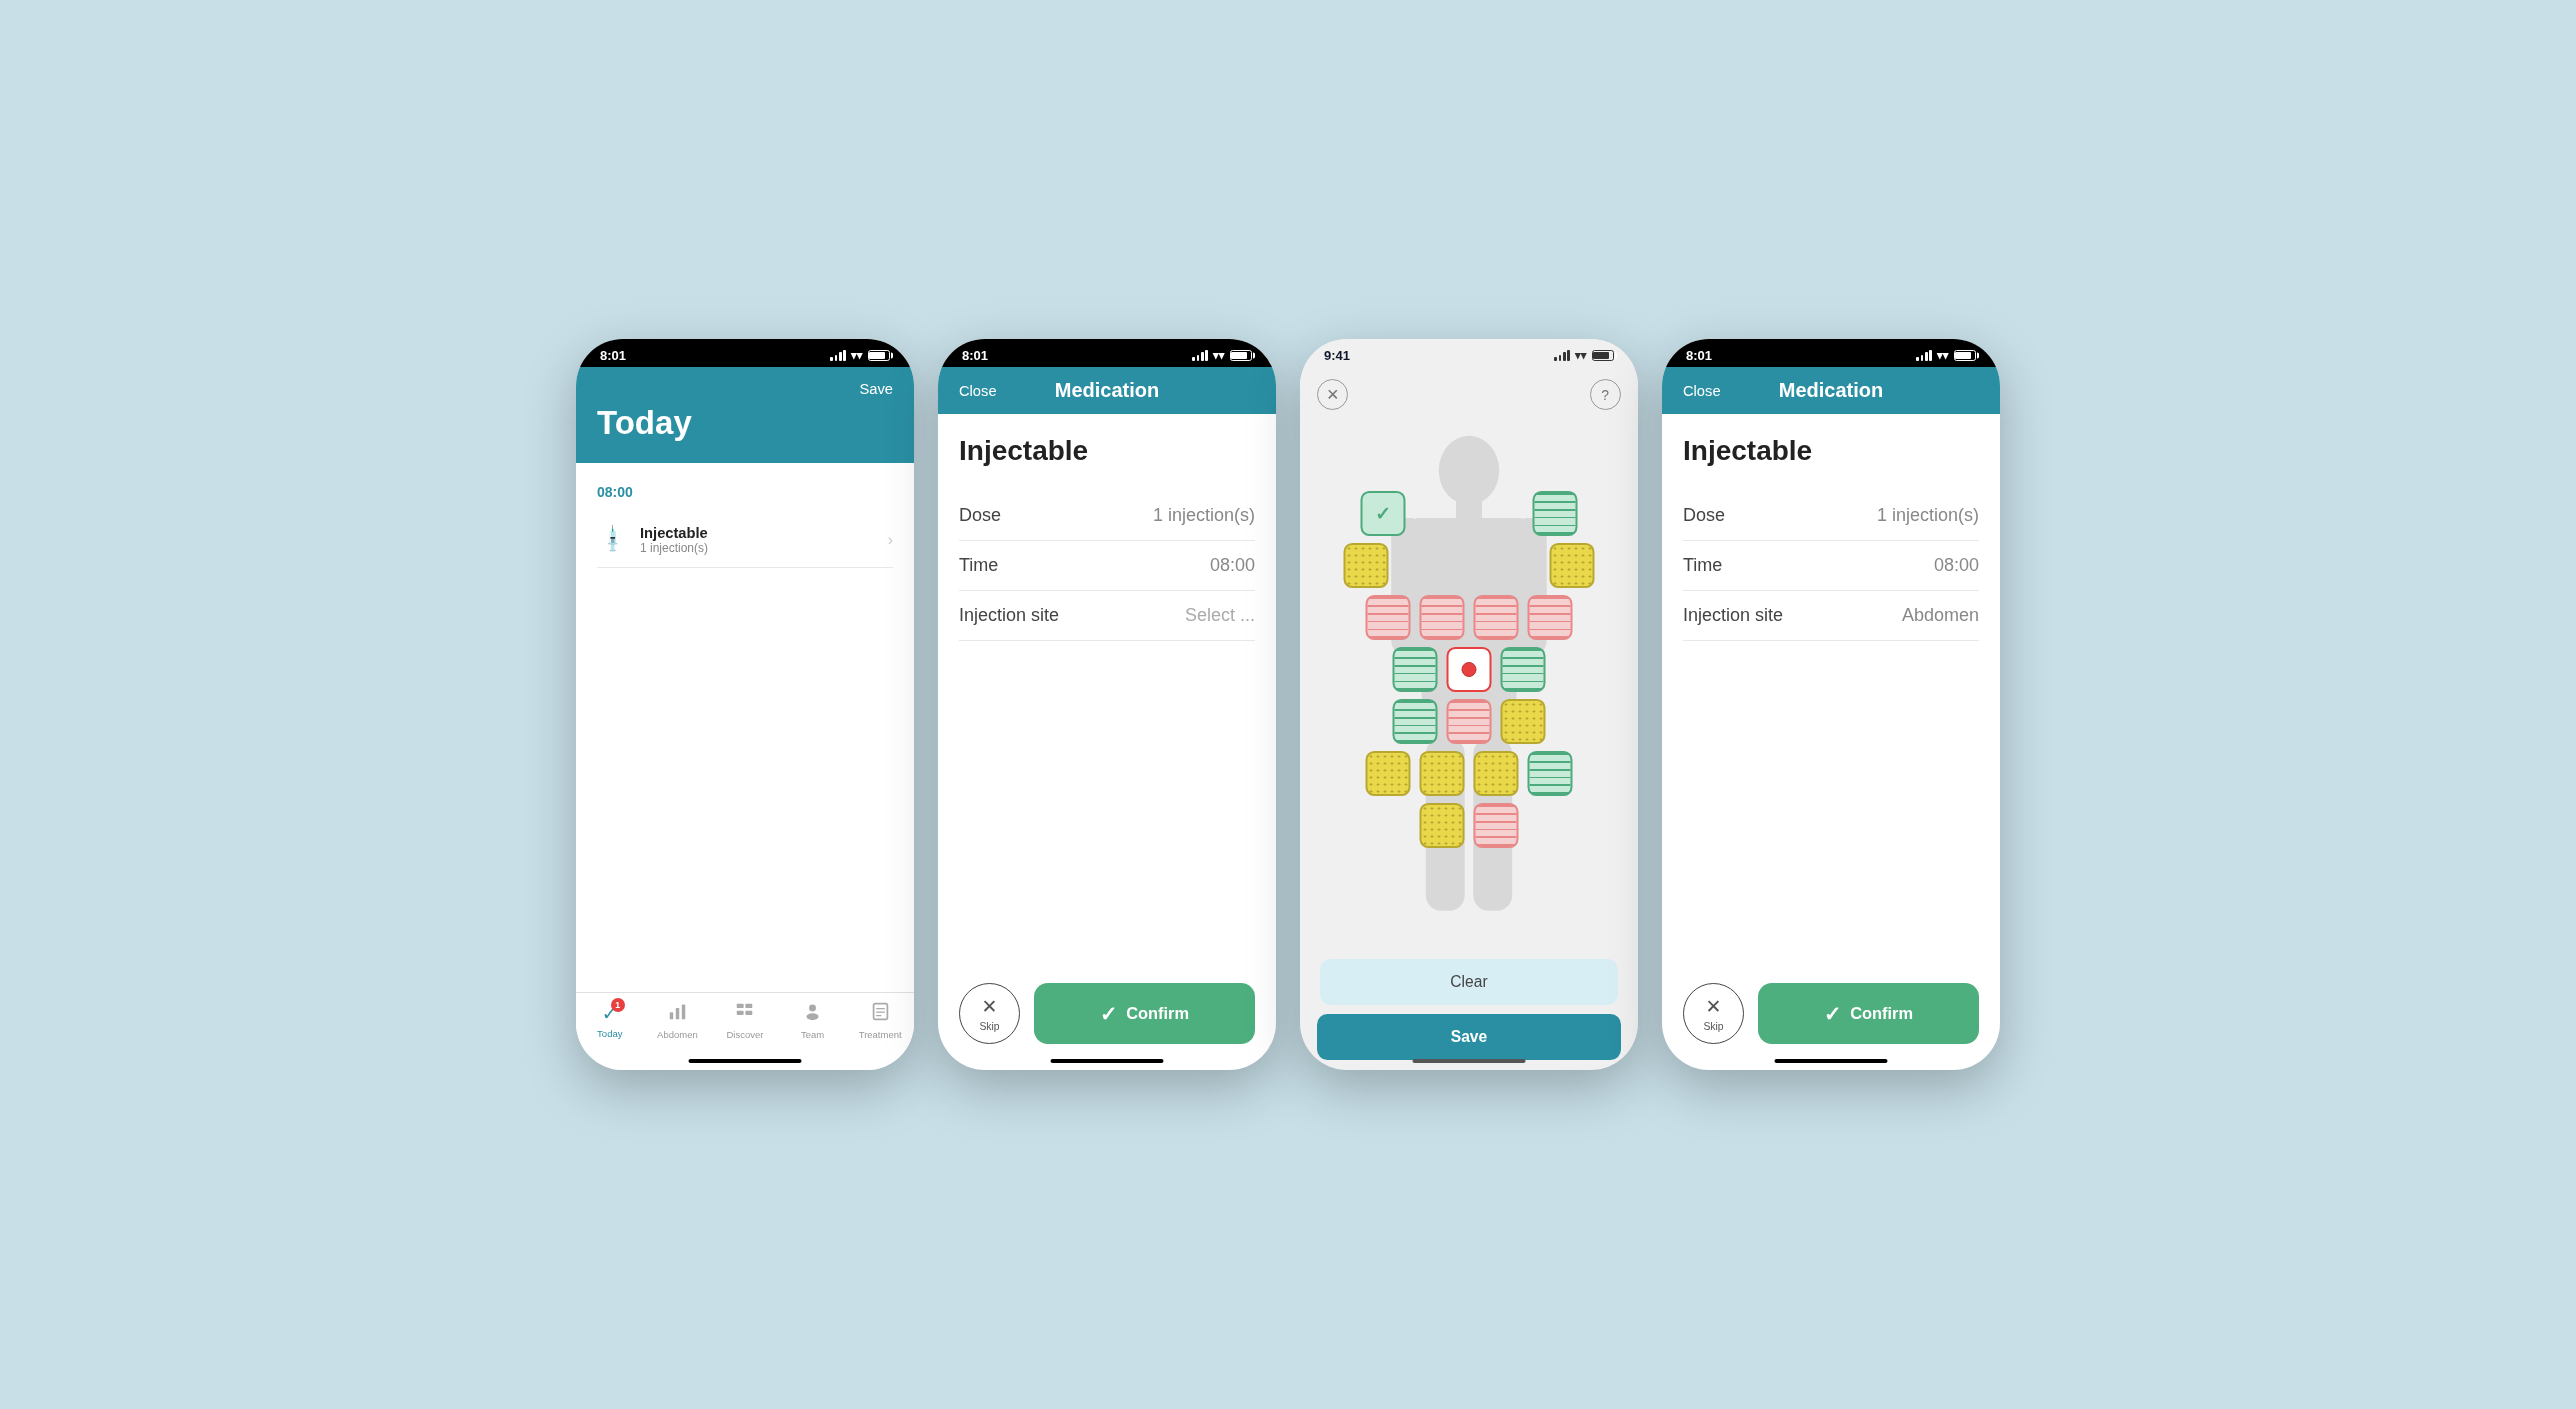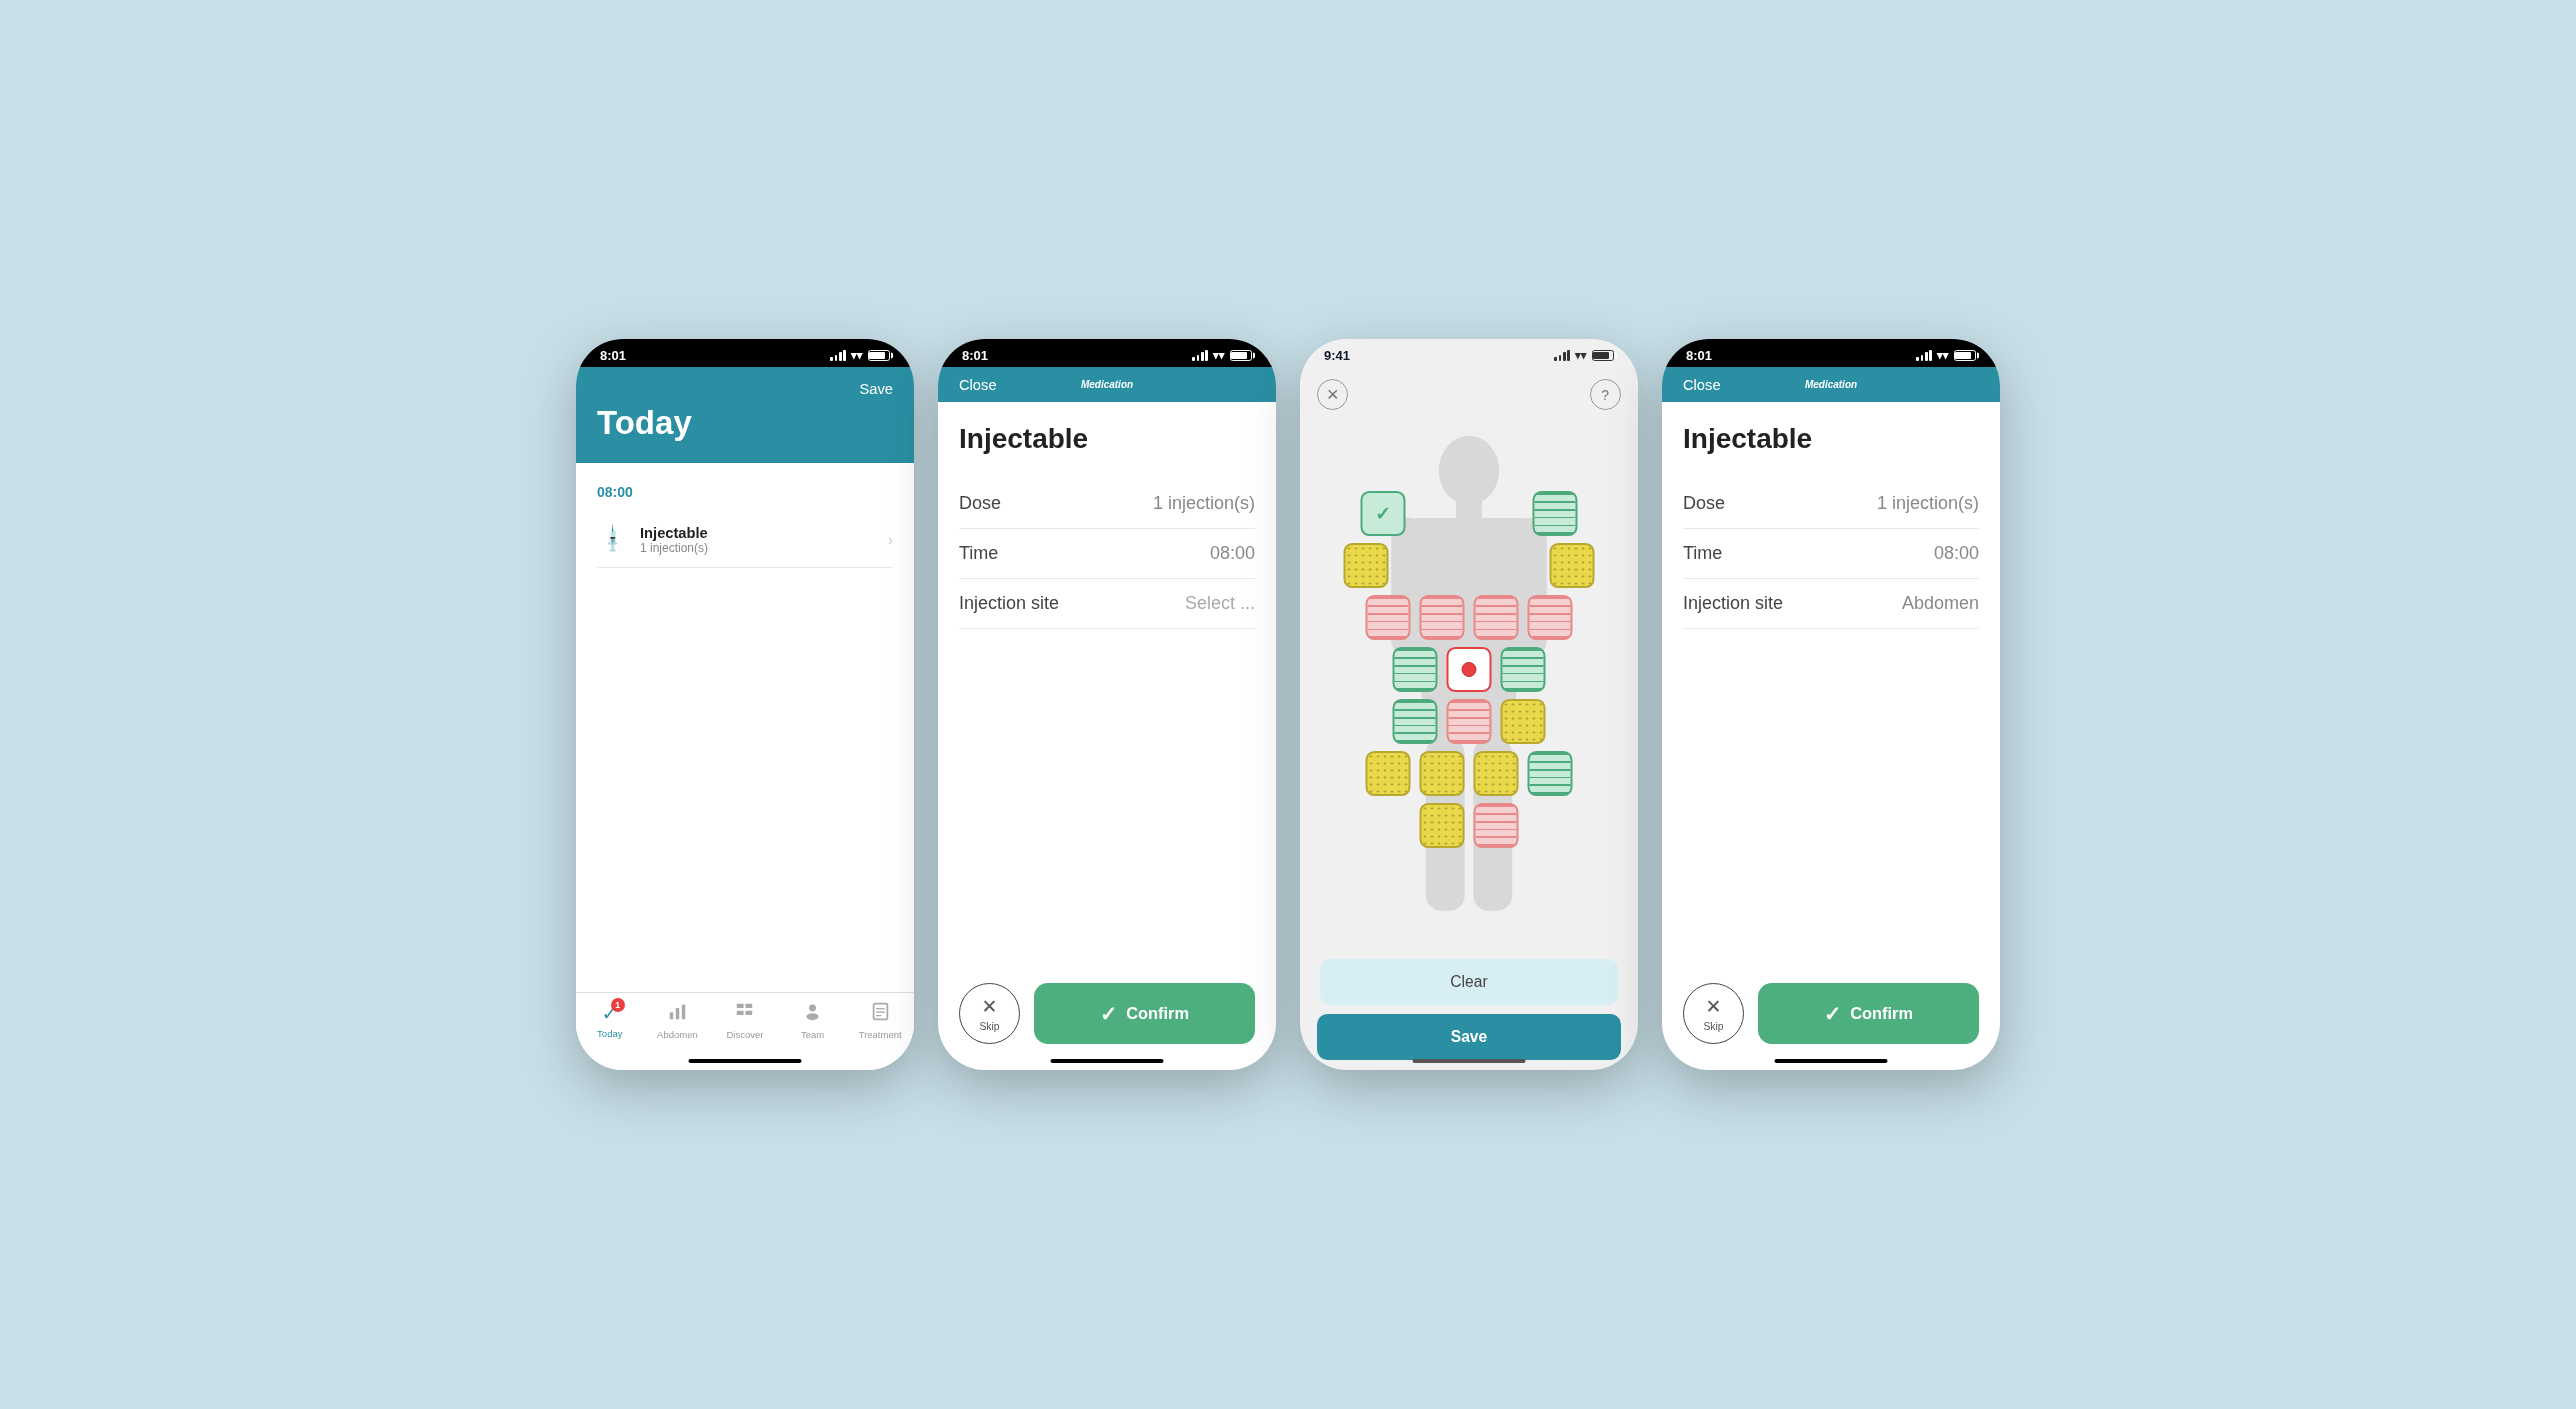--- a/index.html
+++ b/index.html
@@ -185,23 +185,22 @@
     }
     .nav-close {
       position: absolute;
       left: 21px;
       color: #fff;
       font-size: 14.7px;
       font-weight: 400;
     }
     .nav-title {
       color: #fff;
-      font-size: 10px;
+      font-size: 20px;
       font-weight: 600;
-      font-style: italic;
     }
 
     
     .med-detail-content { padding: 21px; }
     .med-detail-title { font-size: 28px; font-weight: 700; color: #222; margin-bottom: 24px; }
     .detail-row {
       display: flex;
       align-items: center;
       justify-content: space-between;
       padding: 14px 0;

